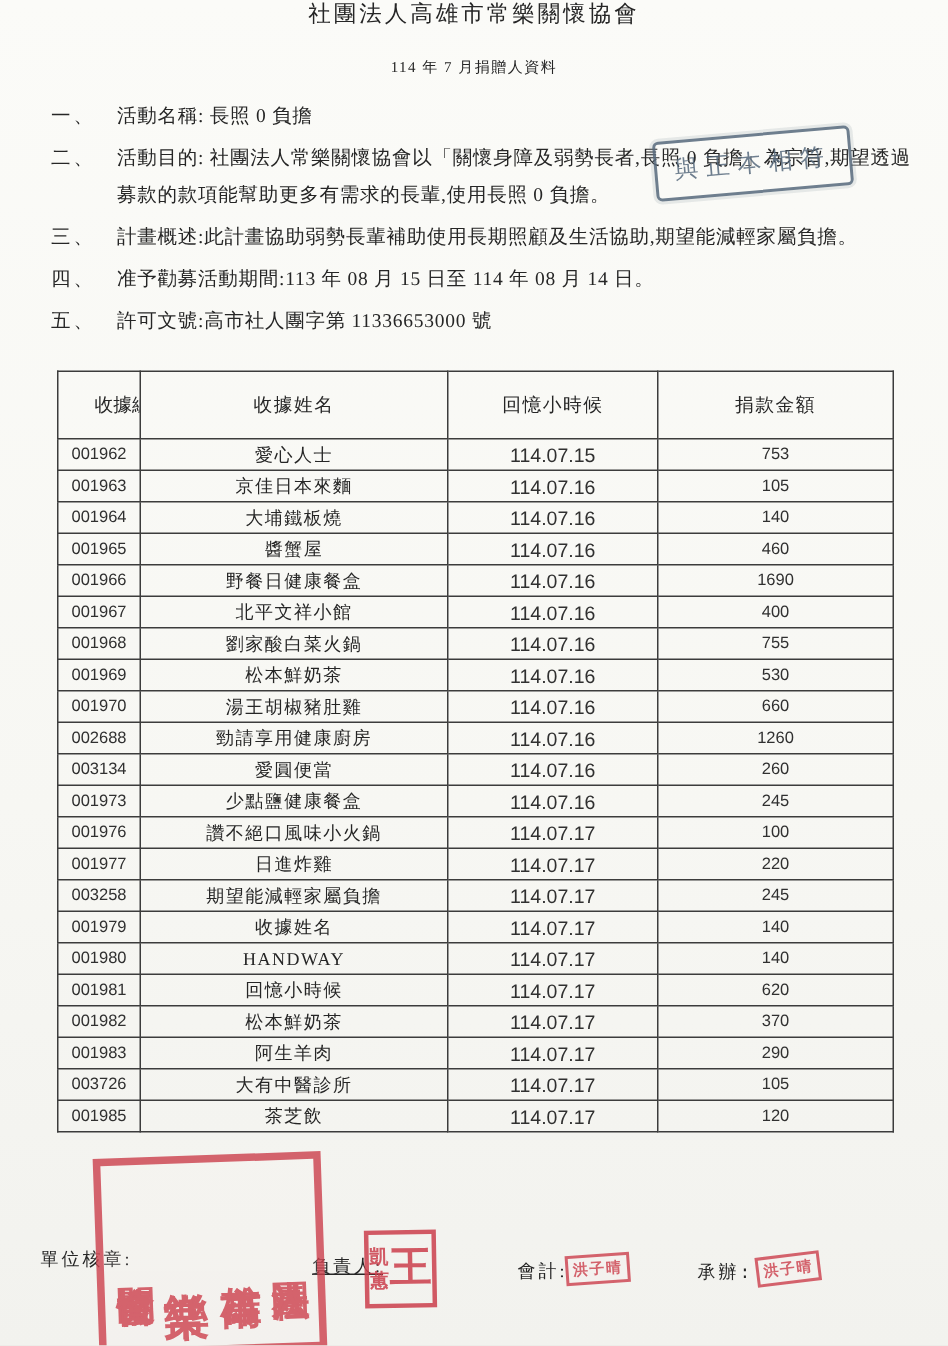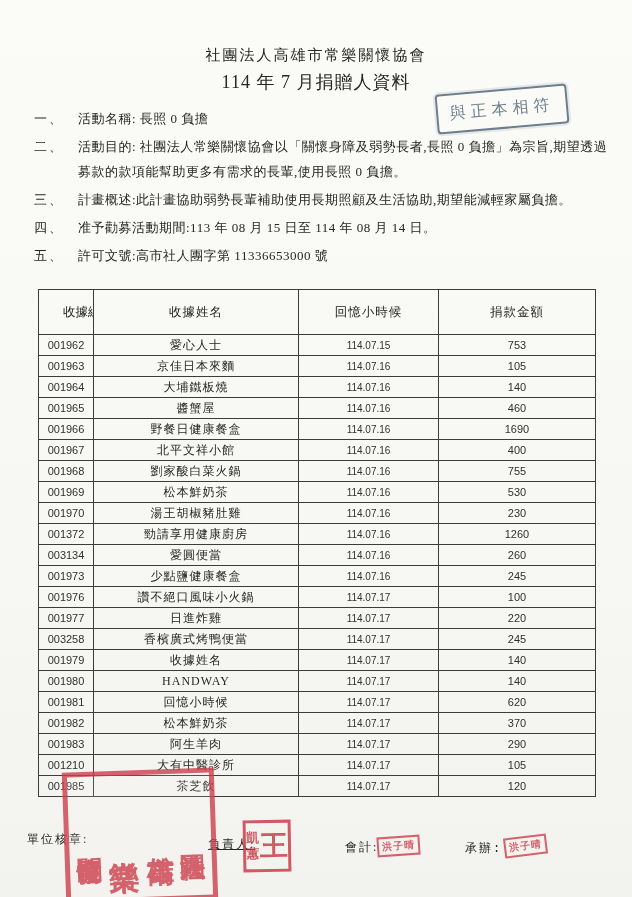--- a/index.html
+++ b/index.html
@@ -12,22 +12,22 @@
   body{
     width:632px;height:897px;
     background:#eceae6;
     font-family:"Liberation Serif","DejaVu Serif",serif;
     color:var(--ink);
   }
   .page{
     position:relative;width:632px;height:897px;overflow:hidden;
     background:linear-gradient(180deg,#fbfbf8 0%,#f7f7f3 60%,#f2f2ee 100%);
   }
-  .title{margin:0;padding-top:46px;text-align:center;font-size:15px;font-weight:normal;letter-spacing:2px;}
-  .subtitle{margin-top:5px;text-align:center;font-size:18px;letter-spacing:1px;}
+  .title{margin:0;text-align:center;font-size:15px;font-weight:normal;letter-spacing:2px;}
+  .subtitle{margin-top:19px;text-align:center;font-size:10px;letter-spacing:1px;}
 
   .items{margin:12px 24px 0 34px;}
   .item{display:flex;margin-bottom:3px;font-size:13px;line-height:25px;}
   .item-num{flex:0 0 44px;letter-spacing:2px;}
   .item-text{flex:1;letter-spacing:0.5px;}
 
   .copy-stamp{
     position:absolute;left:436px;top:89px;width:128px;height:36px;
     border:2px solid var(--copy-blue);border-radius:4px;
     color:var(--copy-blue);opacity:.85;
@@ -41,21 +41,21 @@
     margin:21px 0 0 38px;width:557px;
   }
   .donations th,.donations td{
     border:1px solid var(--line);text-align:center;padding:0;overflow:hidden;white-space:nowrap;
   }
   .donations th{font-size:12.5px;font-weight:normal;letter-spacing:1px;height:44px;line-height:1.5;}
   .donations th.h-no{letter-spacing:0;line-height:1.3;padding-left:24px;}
   .donations td{height:20px;}
   td.num{font-family:"Liberation Sans","DejaVu Sans",sans-serif;font-size:11px;color:#303030;}
   td.name{font-size:12px;letter-spacing:1px;}
-  td.date{font-family:"Liberation Sans","DejaVu Sans",sans-serif;font-size:10px;color:#303030;}
+  td.date{font-family:"Liberation Sans","DejaVu Sans",sans-serif;font-size:13px;color:#303030;}
   td.amt{font-family:"Liberation Sans","DejaVu Sans",sans-serif;font-size:11px;color:#303030;}
 
   .f-label{position:absolute;font-size:12px;letter-spacing:2px;}
   #lbl-unit{left:27px;top:831px;font-family:Liberation Serif, serif;}
   #lbl-resp{left:208px;top:836px;text-decoration:underline;}
   #lbl-acct{left:345px;top:839px;}
   #lbl-hand{left:465px;top:840px;font-family:Liberation Mono, monospace;}
 
   .org-stamp{
     position:absolute;left:64px;top:770px;width:128px;height:112px;
@@ -183,24 +183,24 @@
         <tr>
           <td class="num">001969</td>
           <td class="name">松本鮮奶茶</td>
           <td class="date">114.07.16</td>
           <td class="amt">530</td>
         </tr>
         <tr>
           <td class="num">001970</td>
           <td class="name">湯王胡椒豬肚雞</td>
           <td class="date">114.07.16</td>
-          <td class="amt">230</td>
-        </tr>
-        <tr>
-          <td class="num">001372</td>
+          <td class="amt">660</td>
+        </tr>
+        <tr>
+          <td class="num">002688</td>
           <td class="name">勁請享用健康廚房</td>
           <td class="date">114.07.16</td>
           <td class="amt">1260</td>
         </tr>
         <tr>
           <td class="num">003134</td>
           <td class="name">愛圓便當</td>
           <td class="date">114.07.16</td>
           <td class="amt">260</td>
         </tr>
@@ -217,21 +217,21 @@
           <td class="amt">100</td>
         </tr>
         <tr>
           <td class="num">001977</td>
           <td class="name">日進炸雞</td>
           <td class="date">114.07.17</td>
           <td class="amt">220</td>
         </tr>
         <tr>
           <td class="num">003258</td>
-          <td class="name">香檳廣式烤鴨便當</td>
+          <td class="name">期望能減輕家屬負擔</td>
           <td class="date">114.07.17</td>
           <td class="amt">245</td>
         </tr>
         <tr>
           <td class="num">001979</td>
           <td class="name">收據姓名</td>
           <td class="date">114.07.17</td>
           <td class="amt">140</td>
         </tr>
         <tr>
@@ -252,21 +252,21 @@
           <td class="date">114.07.17</td>
           <td class="amt">370</td>
         </tr>
         <tr>
           <td class="num">001983</td>
           <td class="name">阿生羊肉</td>
           <td class="date">114.07.17</td>
           <td class="amt">290</td>
         </tr>
         <tr>
-          <td class="num">001210</td>
+          <td class="num">003726</td>
           <td class="name">大有中醫診所</td>
           <td class="date">114.07.17</td>
           <td class="amt">105</td>
         </tr>
         <tr>
           <td class="num">001985</td>
           <td class="name">茶芝飲</td>
           <td class="date">114.07.17</td>
           <td class="amt">120</td>
         </tr>

